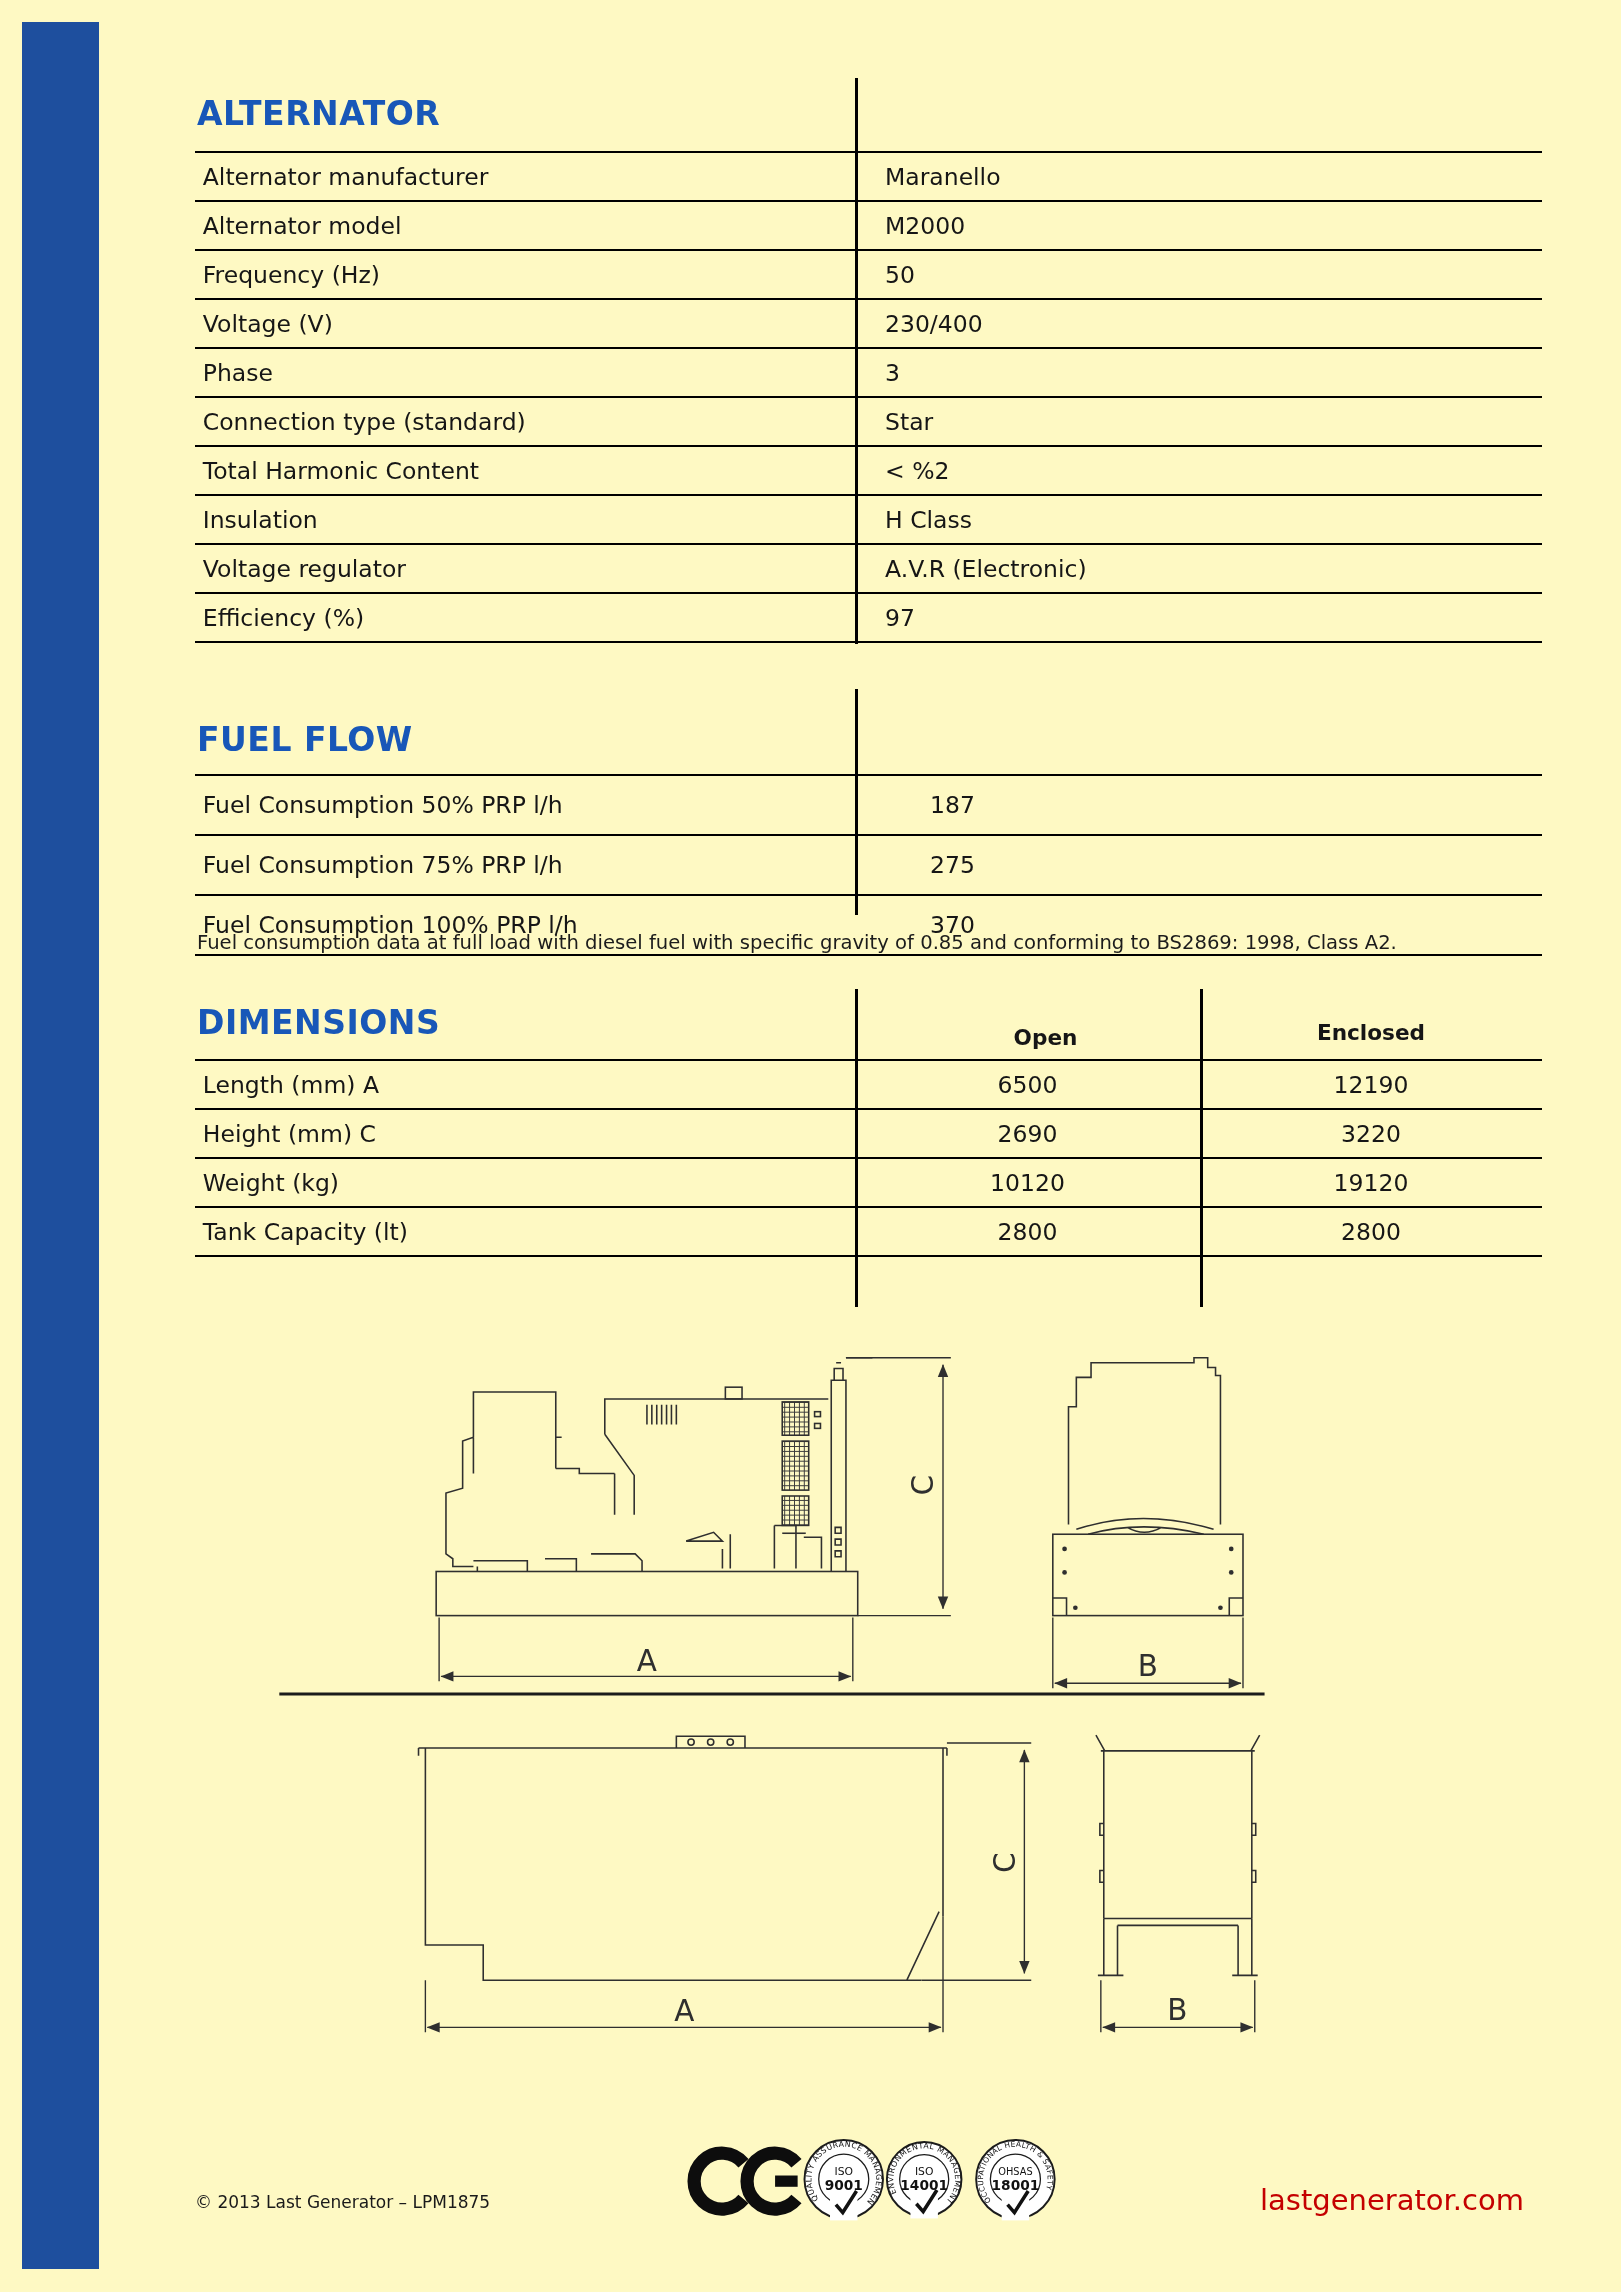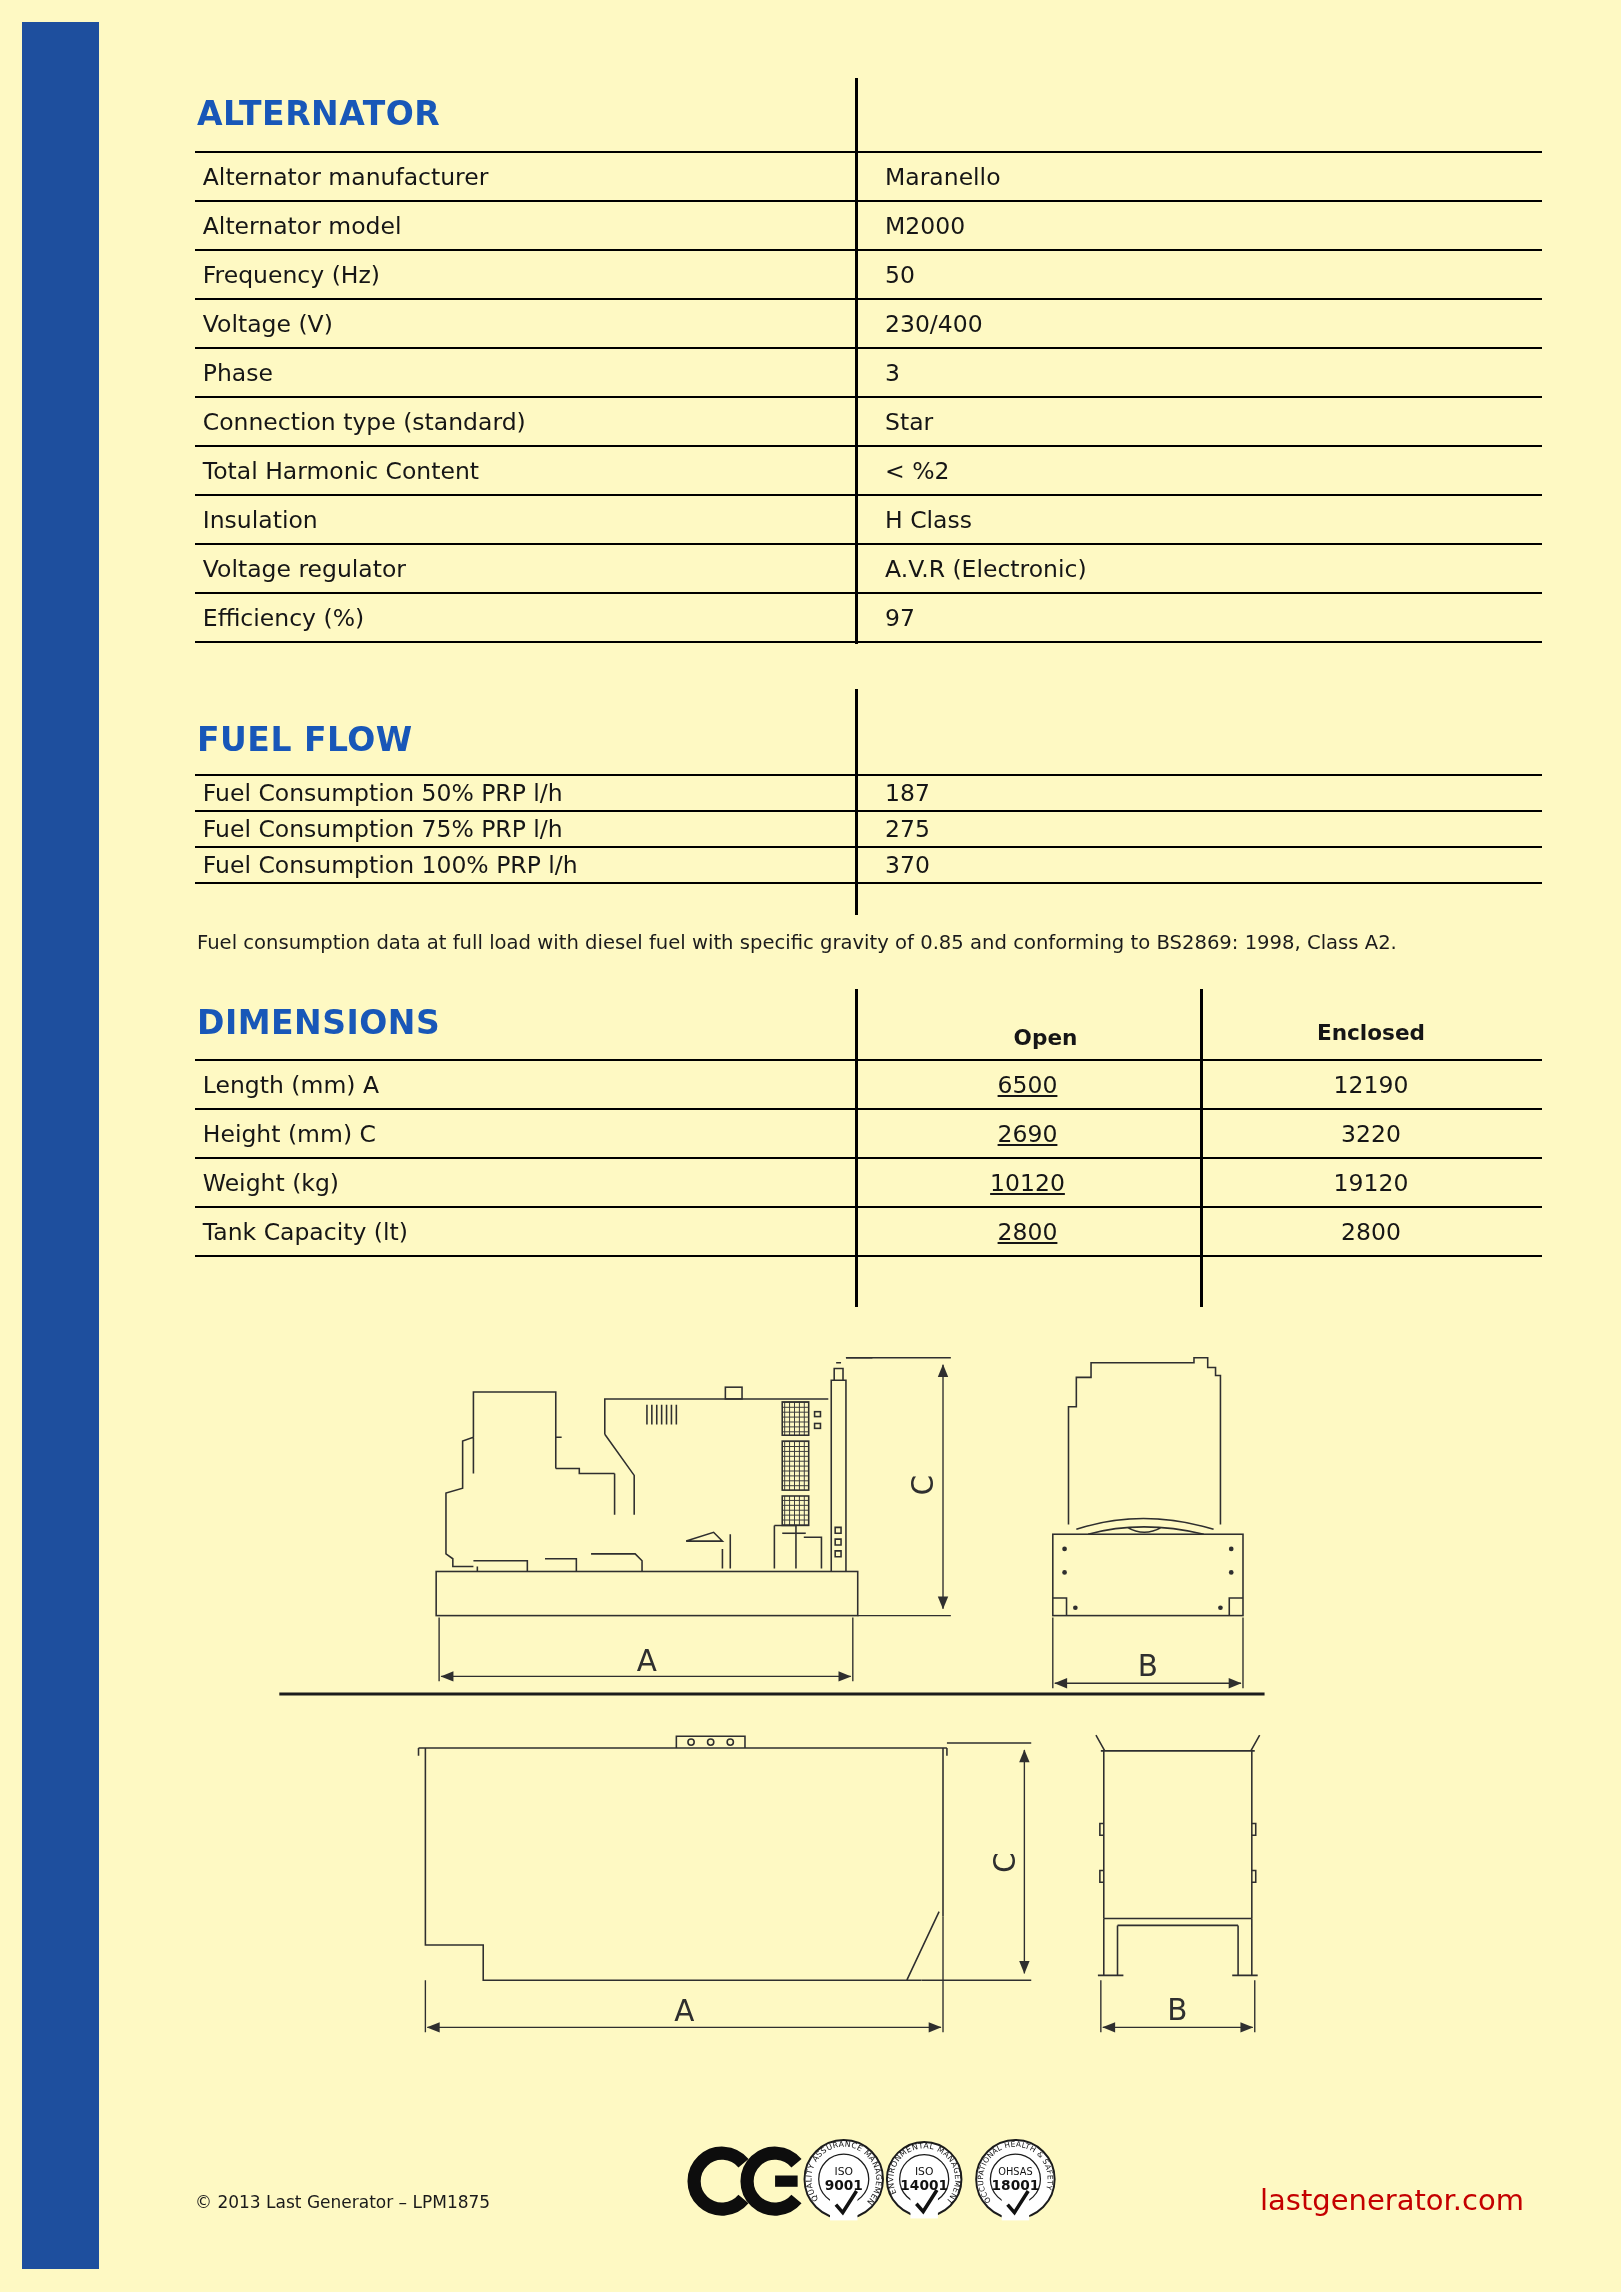--- a/index.html
+++ b/index.html
@@ -14,24 +14,24 @@
     position:absolute;left:2px;margin:0;font-size:33px;font-weight:bold;
     letter-spacing:0.5px;color:#1857b8;white-space:nowrap;
   }
   #title-alt{top:94px;}
   #title-fuel{top:720px;}
   #title-dims{top:1003px;}
   .vline{position:absolute;width:2.5px;background:#000;}
   .tbl{position:absolute;left:0;width:1347px;border-top:2.9px solid #000;}
   .trow{display:flex;align-items:center;border-bottom:2.9px solid #000;box-sizing:border-box;}
   .trow.h50{height:49px;}
-  .trow.h47{height:36px;}
+  .trow.h47{height:60px;gap:45px;}
   .cl{width:660px;padding-left:7.8px;font-size:23.5px;box-sizing:border-box;white-space:nowrap;}
   .cv{padding-left:30px;font-size:23.5px;white-space:nowrap;}
-  .cc-open{width:345px;text-align:center;font-size:23.5px;text-decoration:underline;}
+  .cc-open{width:345px;text-align:center;font-size:23.5px;}
   .cc-enc{flex:1;text-align:center;font-size:23.5px;}
   .dims-colhead{position:absolute;font-size:21.6px;font-weight:bold;text-align:center;}
   #head-open{left:660px;width:381px;top:1025px;}
   #head-enc{left:1005px;width:342px;top:1020px;}
   .note{position:absolute;left:2px;top:931px;font-size:19.6px;color:#1c1c1c;white-space:nowrap;}
   .drawings{position:absolute;left:195px;top:1343px;}
   .footer-copy{position:absolute;left:195px;top:2192px;font-size:17px;color:#1a1a1a;}
   .footer-site{position:absolute;left:1132px;width:392px;top:2183px;font-size:29px;color:#c40000;
     text-align:right;text-decoration:none;display:block;}
   .footer-marks{position:absolute;left:676px;top:2135px;}

